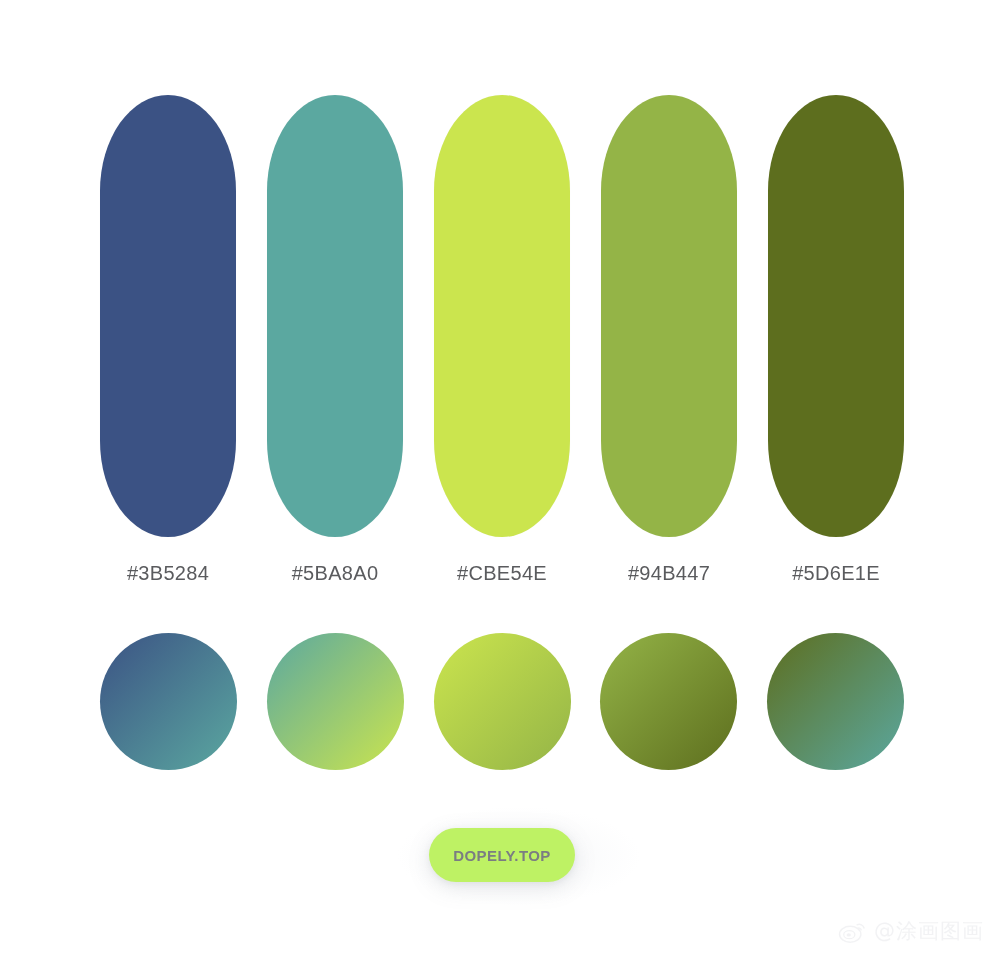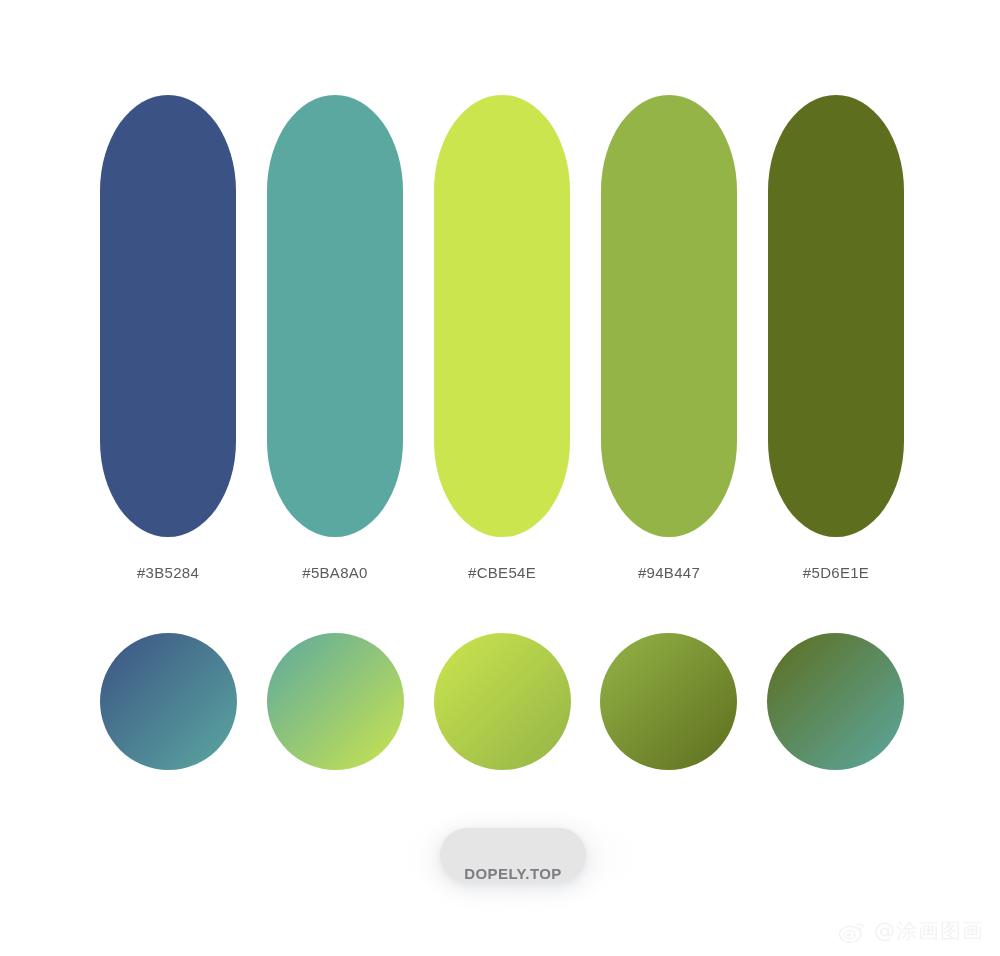--- a/index.html
+++ b/index.html
@@ -52,21 +52,21 @@
     left: 100px;
     top: 560px;
     width: 804px;
     height: 26px;
     display: flex;
     justify-content: space-between;
   }
   .hex-label {
     width: 136px;
     text-align: center;
-    font-size: 15px;
+    font-size: 20px;
     letter-spacing: 0.3px;
     color: #5a5b5e;
     font-family: "Liberation Sans", sans-serif;
     line-height: 26px;
   }
 
   
   .circle-row {
     position: absolute;
     left: 100px;
@@ -78,30 +78,30 @@
   }
   .gradient-circle {
     width: 137px;
     height: 137px;
     border-radius: 50%;
   }
 
   
   .badge {
     position: absolute;
-    left: 440px;
+    left: 429px;
     top: 828px;
     width: 146px;
     height: 54px;
-    background: #e5e5e5;
+    background: #bef264;
     border-radius: 27px;
     box-shadow: 0 6px 22px rgba(120,125,135,0.17),
                 0 2px 6px rgba(120,125,135,0.10);
     display: flex;
-    align-items: flex-end;
+    align-items: center;
     justify-content: center;
   }
   .badge-text {
     font-size: 15px;
     font-weight: bold;
     letter-spacing: 0.4px;
     color: #7b7d82;
     font-family: "Liberation Sans", sans-serif;
   }
 

